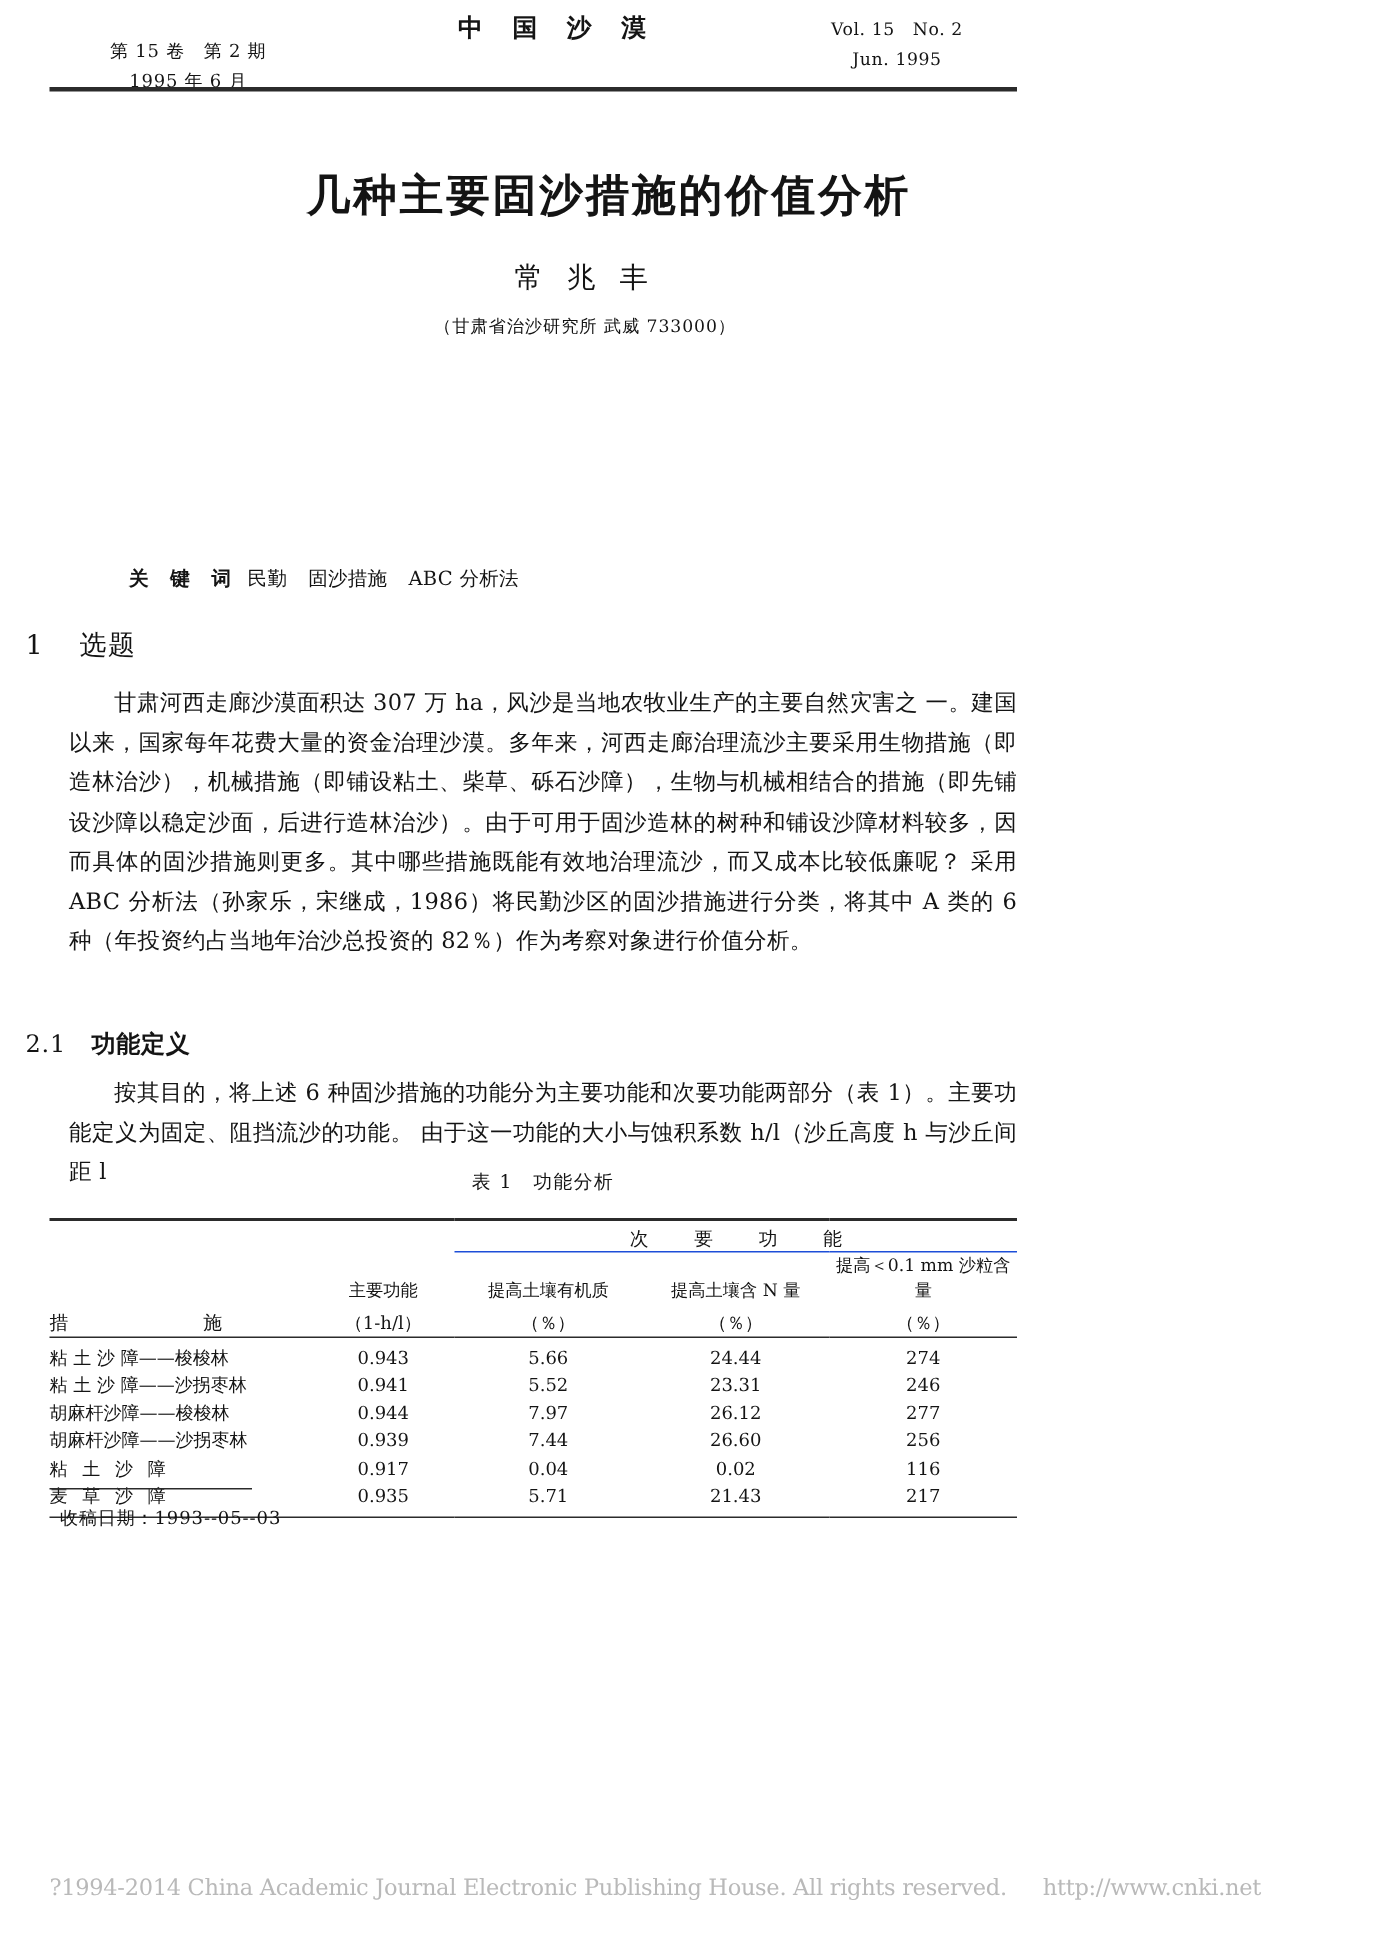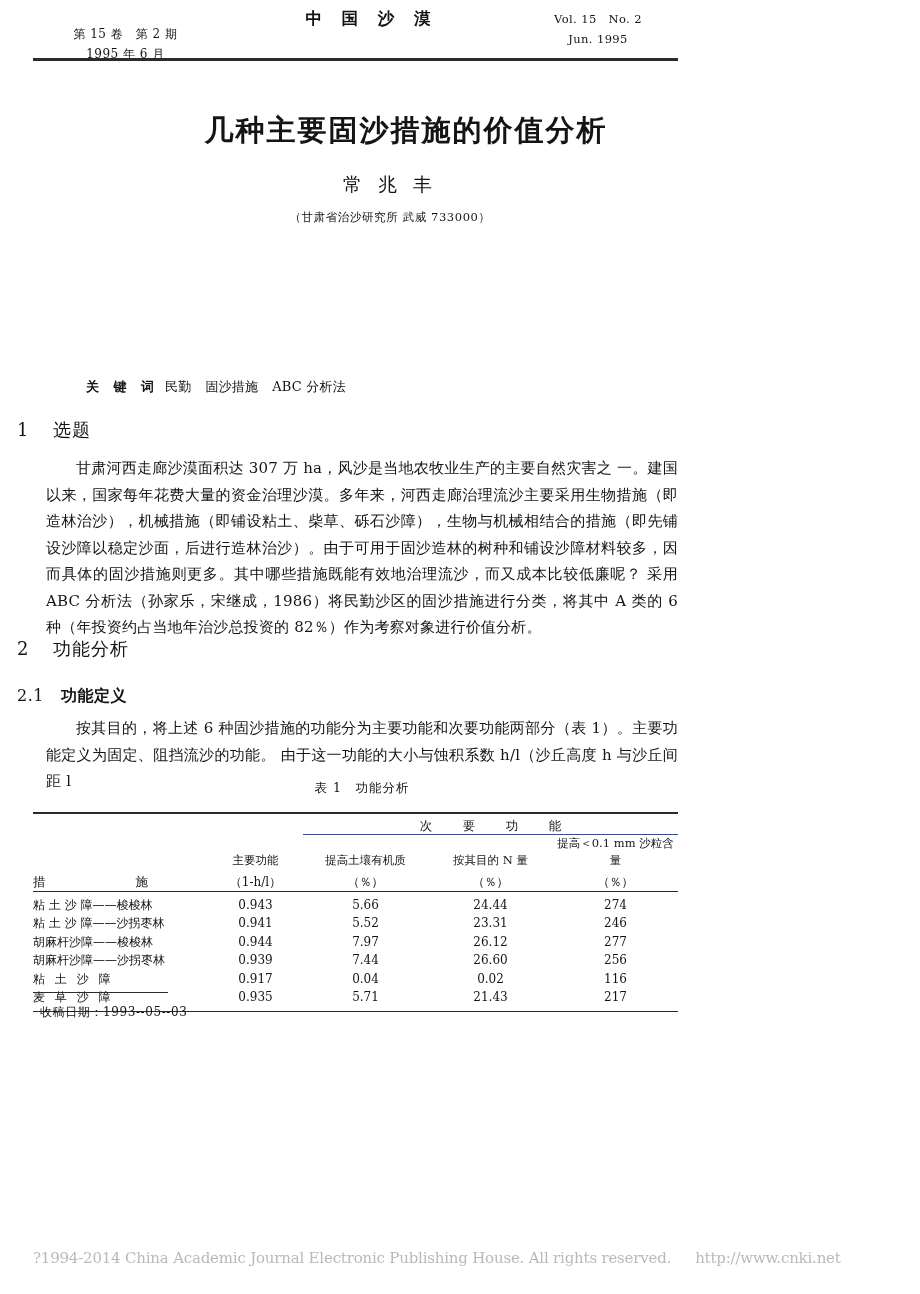--- a/index.html
+++ b/index.html
@@ -310,23 +310,20 @@
 
   <div class="keywords">
     <b class="lead">关 键 词</b><span class="kw-item">民勤</span><span class="kw-item">固沙措施</span><span class="kw-item">ABC 分析法</span>
   </div>
 
   <div class="sec-h1" style="top:418px">
     <span class="num">1</span><span>选题</span>
   </div>
   <div class="body-par" style="top:455px">甘肃河西走廊沙漠面积达 307 万 ha，风沙是当地农牧业生产的主要自然灾害之 一。建国以来，国家每年花费大量的资金治理沙漠。多年来，河西走廊治理流沙主要采用生物措施（即造林治沙），机械措施（即铺设粘土、柴草、砾石沙障），生物与机械相结合的措施（即先铺设沙障以稳定沙面，后进行造林治沙）。由于可用于固沙造林的树种和铺设沙障材料较多，因而具体的固沙措施则更多。其中哪些措施既能有效地治理流沙，而又成本比较低廉呢？ 采用 ABC 分析法（孙家乐，宋继成，1986）将民勤沙区的固沙措施进行分类，将其中 A 类的 6 种（年投资约占当地年治沙总投资的 82％）作为考察对象进行价值分析。</div>
 
-  <div class="sec-h1" style="top:637px">
-    <span class="num">2</span><span>功能分析</span>
-  </div>
   <div class="sec-h2" style="top:686px">
     <span class="num">2.1</span><span>功能定义</span>
   </div>
   <div class="body-par" style="top:715px">按其目的，将上述 6 种固沙措施的功能分为主要功能和次要功能两部分（表 1）。主要功能定义为固定、阻挡流沙的功能。 由于这一功能的大小与蚀积系数 h/l（沙丘高度 h 与沙丘间距 l</div>
 
   <div class="tbl-caption">表 1　功能分析</div>
 
   <div class="tbl-wrap">
     <table class="fn">
       <colgroup>
@@ -341,21 +338,21 @@
         <tr class="t-top">
           <td style="height:20px"></td>
           <td></td>
           <td class="grp-title grp-rule" colspan="3">次　要　功　能</td>
         </tr>
 
         <tr>
           <td class="hd-meas" rowspan="2" style="height:24px">措　　　　施</td>
           <td class="hd-cell">主要功能</td>
           <td class="hd-cell">提高土壤有机质</td>
-          <td class="hd-cell">按其目的 N 量</td>
+          <td class="hd-cell">提高土壤含 N 量</td>
           <td class="hd-cell">提高＜0.1 mm 沙粒含量</td>
         </tr>
 
         <tr class="t-bot">
           <td class="hd-sub" style="height:22px">（1-h/l）</td>
           <td class="hd-sub">（％）</td>
           <td class="hd-sub">（％）</td>
           <td class="hd-sub">（％）</td>
         </tr>
       </thead>

